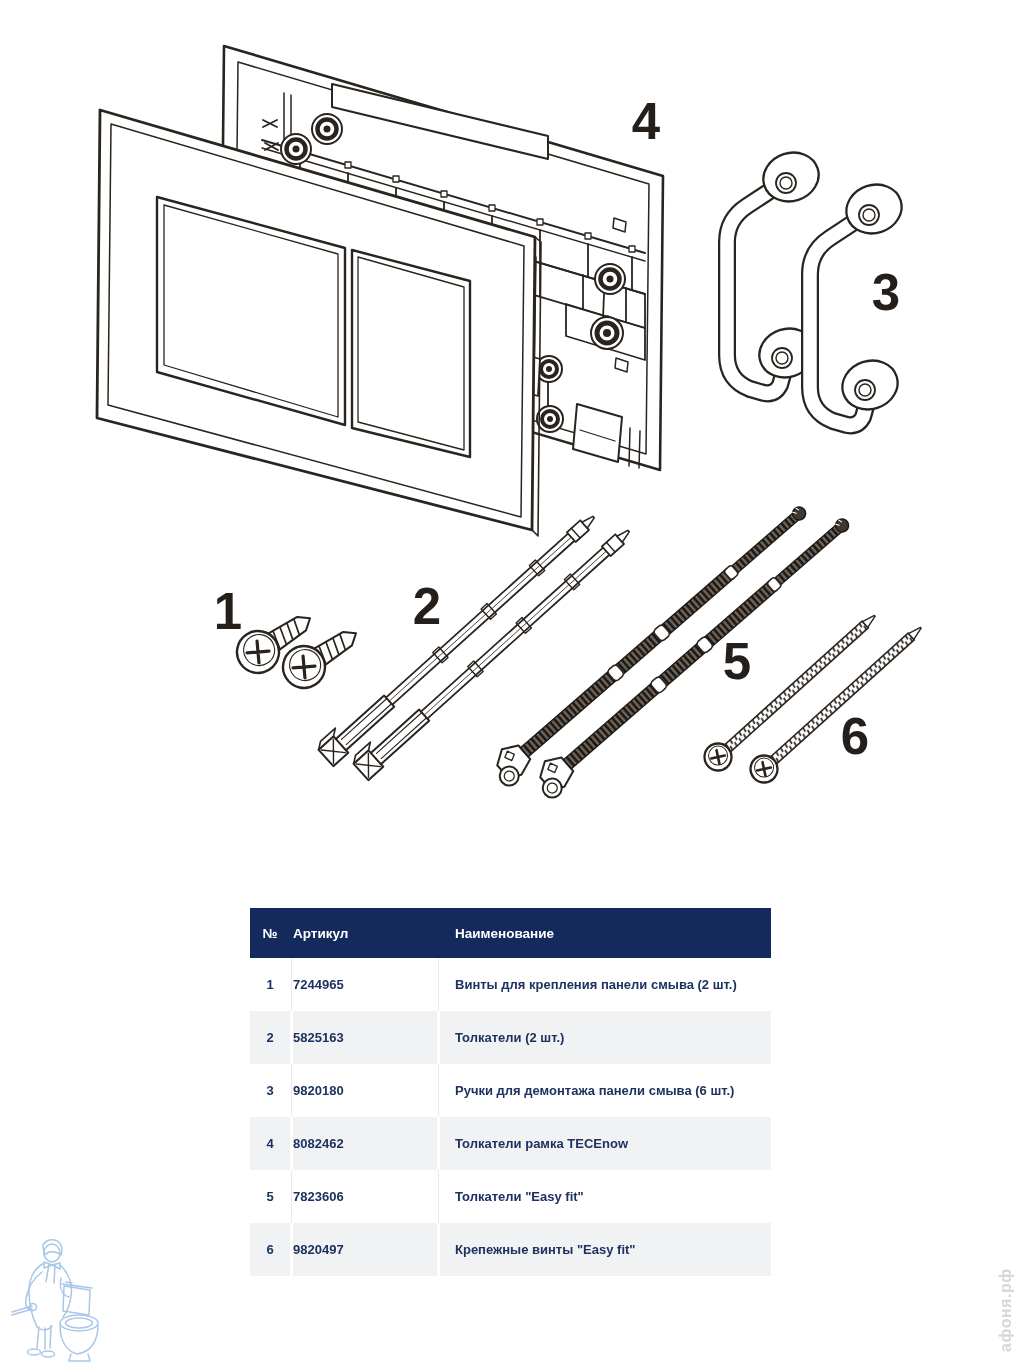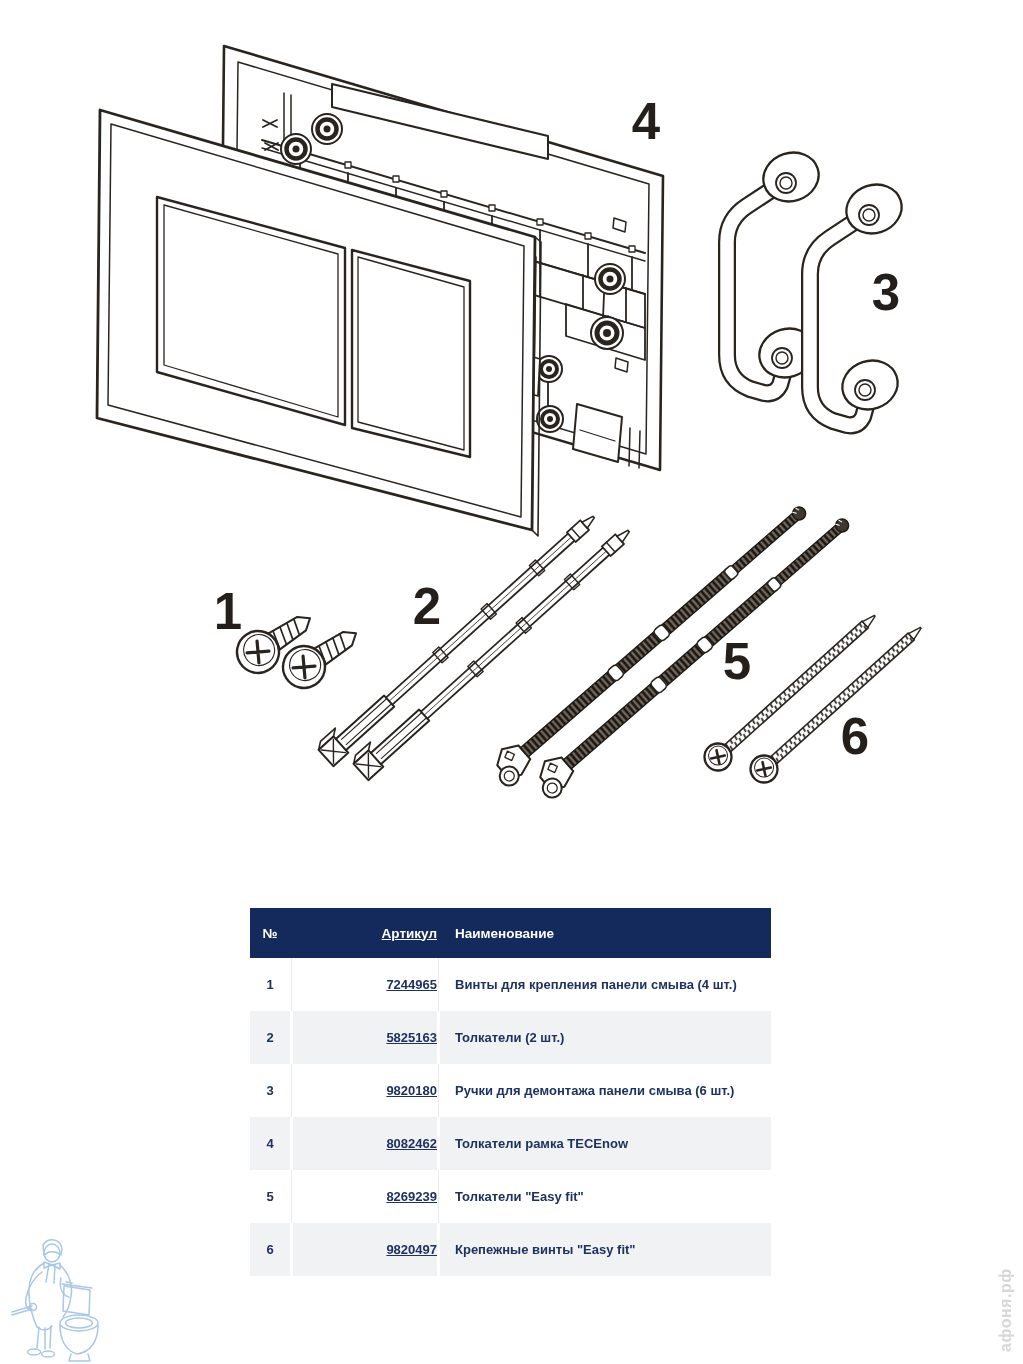--- a/index.html
+++ b/index.html
@@ -14,21 +14,21 @@
   .kd {fill:#2a241f;stroke:none;}
   .wh {stroke:#ffffff;fill:none;stroke-linecap:round;stroke-linejoin:round;}
   .lb {stroke:#a9c7e6;fill:none;stroke-linecap:round;stroke-linejoin:round;stroke-width:1.5;}
   
   .ptable{position:absolute;left:250px;top:908px;width:521px;}
   .trow,.thead{display:flex;align-items:center;}
   .thead{height:50px;background:#152a5c;color:#ffffff;font-size:13.5px;font-weight:bold;}
   .trow{height:53px;background:#ffffff;color:#1d3260;font-size:13px;font-weight:bold;}
   .trow.alt{background:#f1f2f4;}
   .c1{width:40px;text-align:center;}
-  .c2{width:144px;text-align:right;text-decoration:underline;}
+  .c2{width:144px;text-align:left;}
   .c3{width:331px;padding-left:15px;box-sizing:border-box;}
   .sep{width:3px;align-self:stretch;}
   .thead .sep{background:transparent;}
   .trow .sep{background:linear-gradient(#e9ebee,#e9ebee) 1px 0/1px 100% no-repeat;}
   .trow.alt .sep{background:#ffffff;}
   
   .wm-text{position:absolute;left:997px;top:1352px;transform:rotate(-90deg);
            transform-origin:0 0;font-weight:bold;font-size:16px;color:#d7d7da;
            letter-spacing:.5px;white-space:nowrap;}
   .wm-logo{position:absolute;left:6px;top:1236px;}
@@ -214,21 +214,21 @@
       <div class="c2">Артикул</div>
       <div class="sep"></div>
       <div class="c3">Наименование</div>
     </div>
 
     <div class="trow">
       <div class="c1">1</div>
       <div class="sep"></div>
       <div class="c2">7244965</div>
       <div class="sep"></div>
-      <div class="c3">Винты для крепления панели смыва (4 шт.)</div>
+      <div class="c3">Винты для крепления панели смыва (2 шт.)</div>
     </div>
     <div class="trow alt">
       <div class="c1">2</div>
       <div class="sep"></div>
       <div class="c2">5825163</div>
       <div class="sep"></div>
       <div class="c3">Толкатели (2 шт.)</div>
     </div>
     <div class="trow">
       <div class="c1">3</div>
@@ -240,21 +240,21 @@
     <div class="trow alt">
       <div class="c1">4</div>
       <div class="sep"></div>
       <div class="c2">8082462</div>
       <div class="sep"></div>
       <div class="c3">Толкатели рамка TECEnow</div>
     </div>
     <div class="trow">
       <div class="c1">5</div>
       <div class="sep"></div>
-      <div class="c2">8269239</div>
+      <div class="c2">7823606</div>
       <div class="sep"></div>
       <div class="c3">Толкатели "Easy fit"</div>
     </div>
     <div class="trow alt">
       <div class="c1">6</div>
       <div class="sep"></div>
       <div class="c2">9820497</div>
       <div class="sep"></div>
       <div class="c3">Крепежные винты "Easy fit"</div>
     </div>

